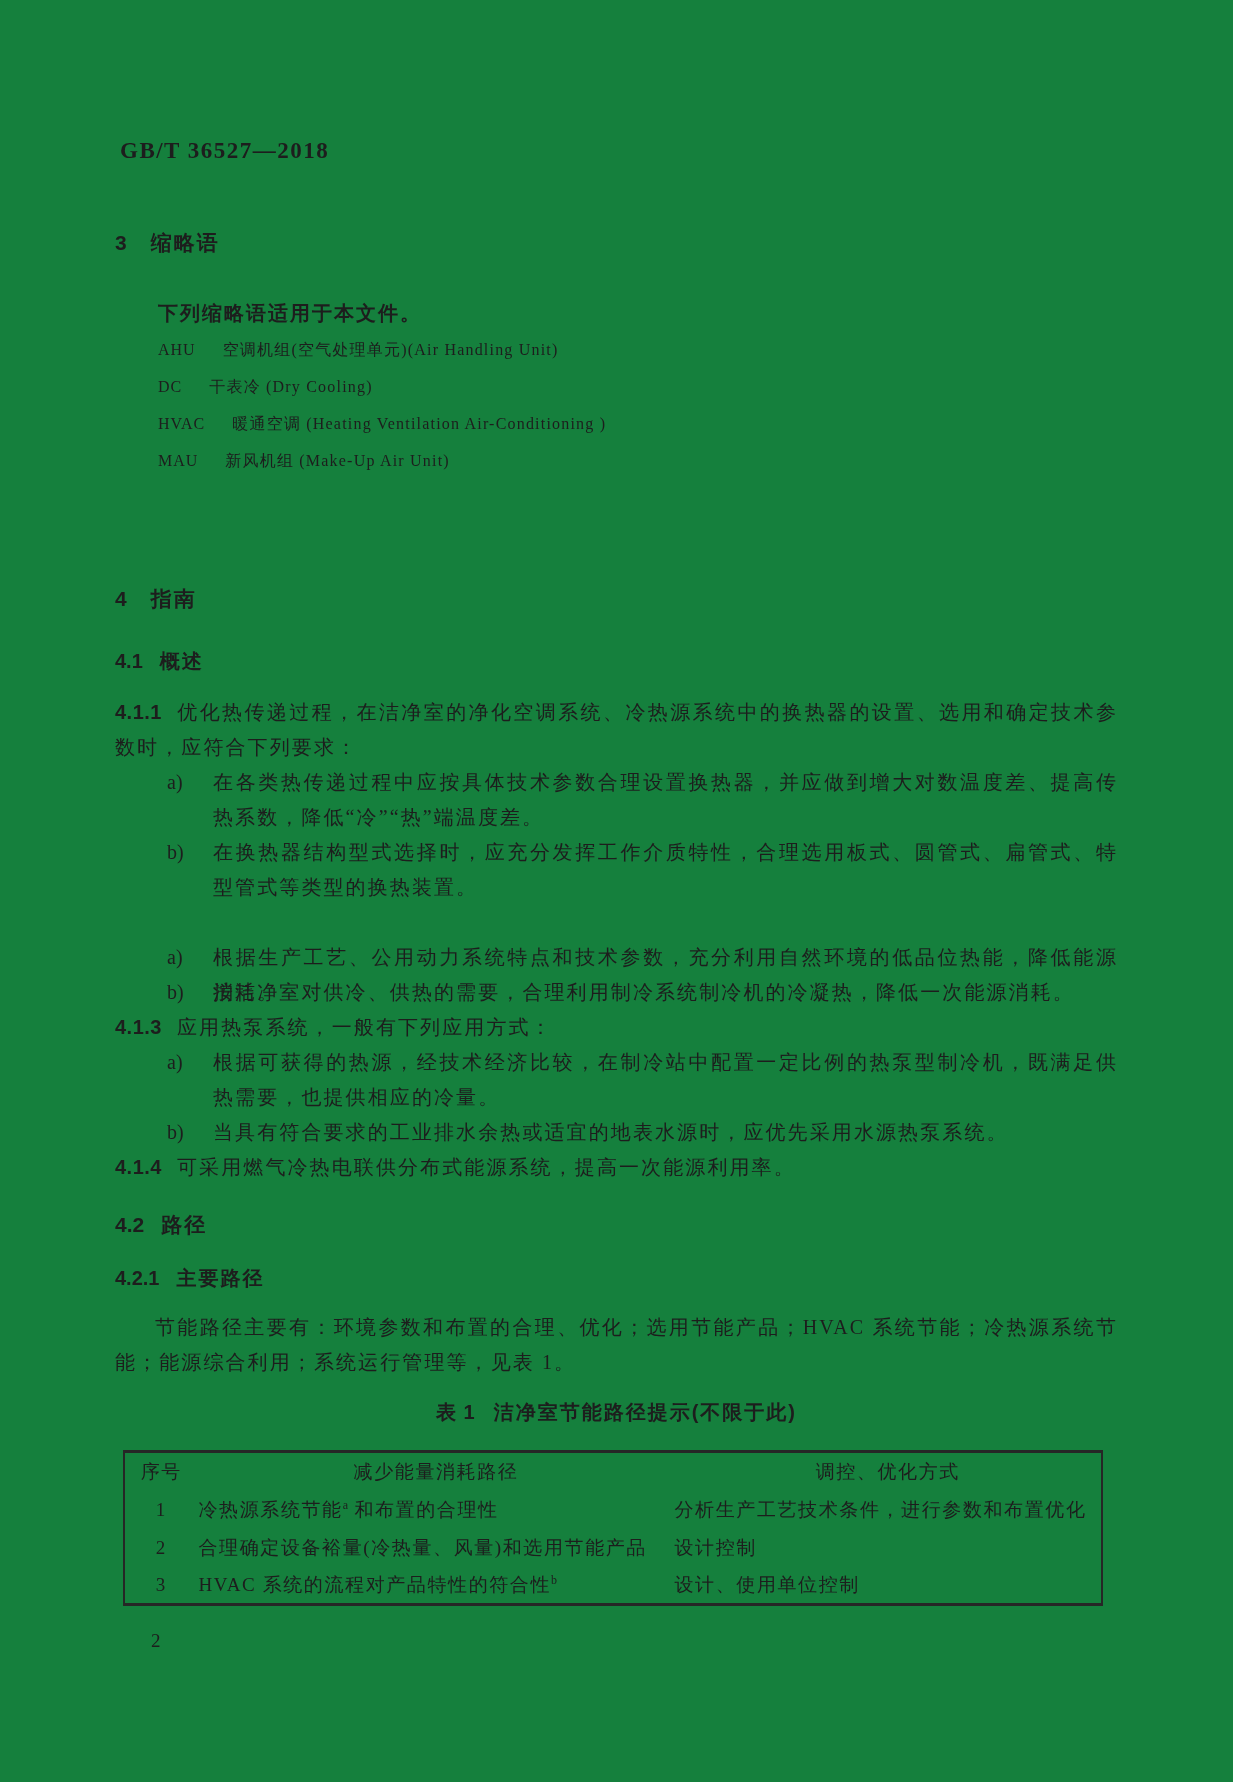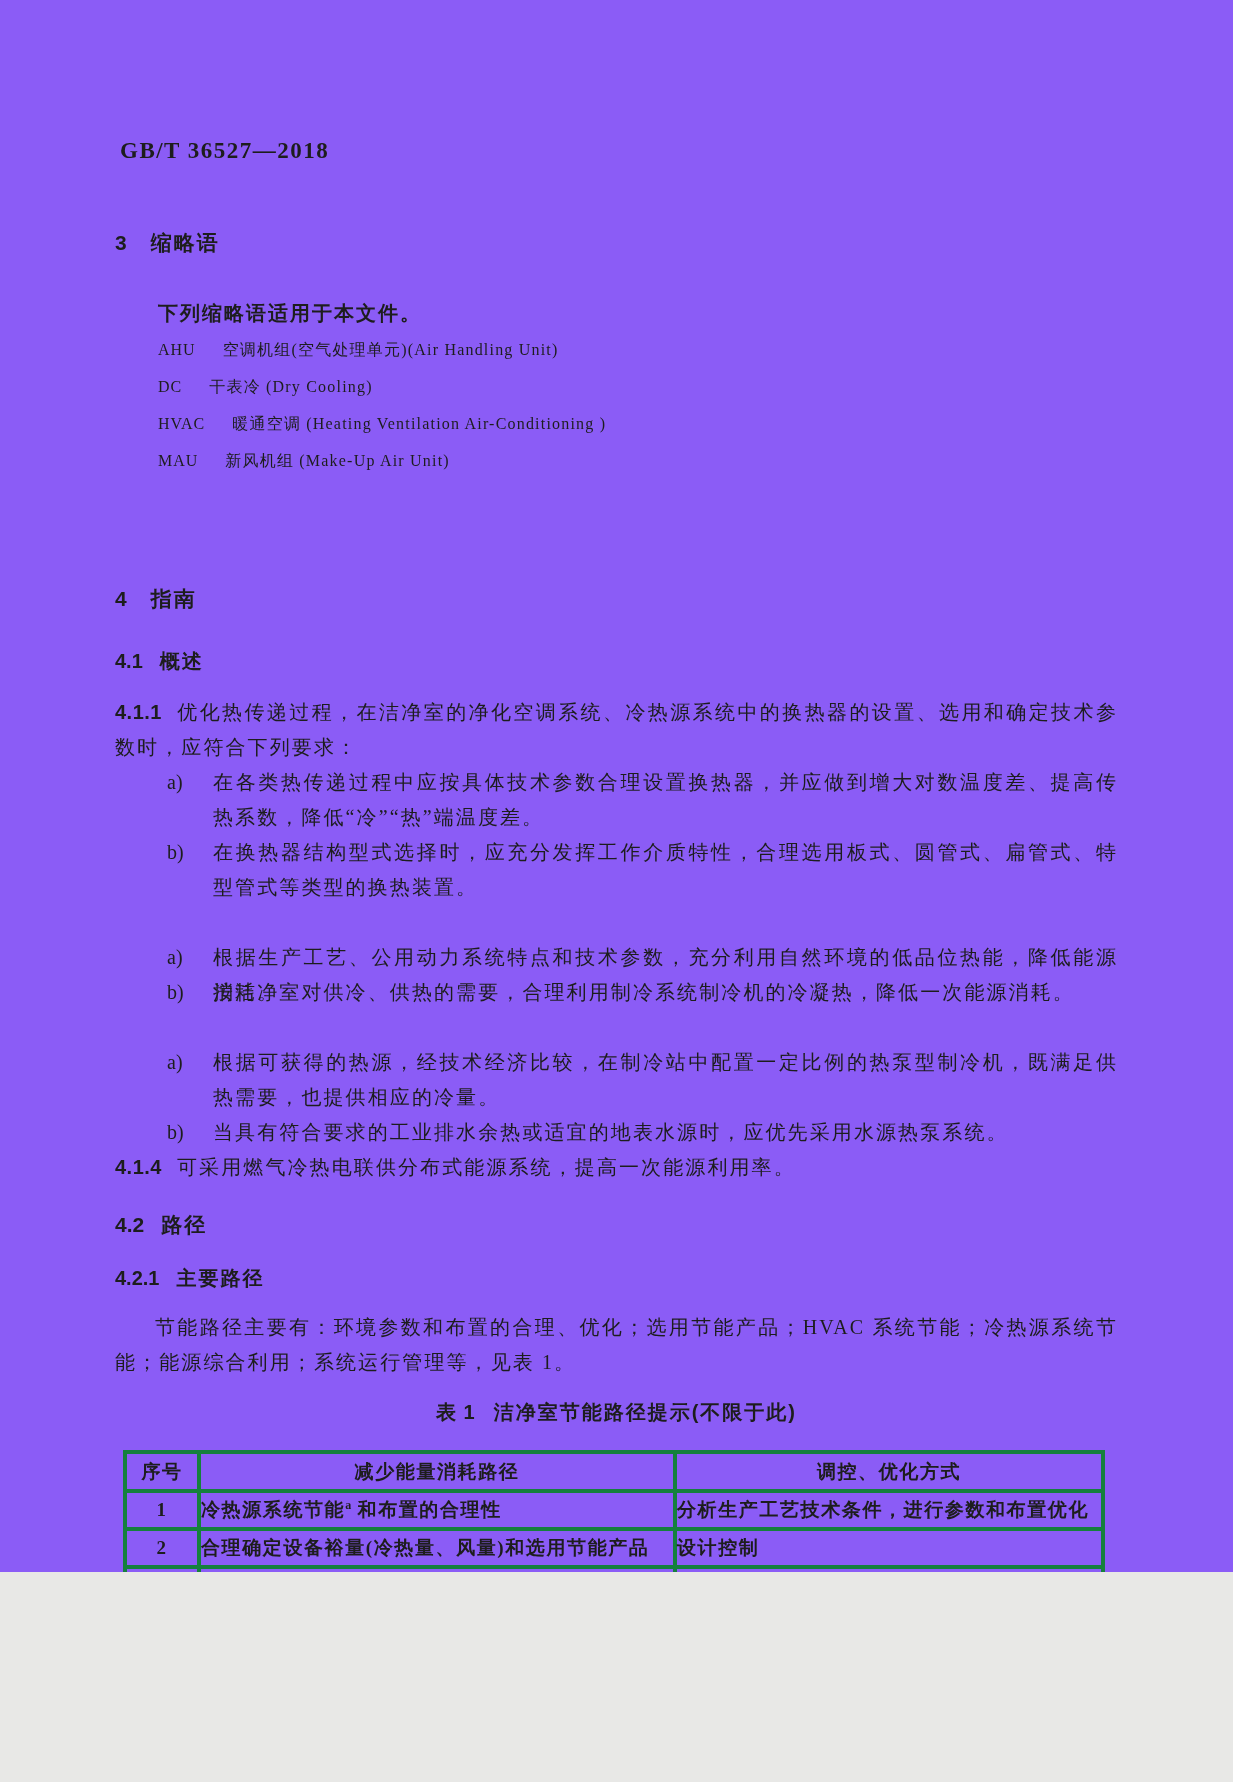--- a/index.html
+++ b/index.html
@@ -3,22 +3,22 @@
 <meta charset="utf-8">
 <style>
   html,body{margin:0;padding:0;}
   body{
     width:1233px;height:1782px;
     background:#e8e8e6;
     font-family:"Liberation Serif","DejaVu Serif",serif;
   }
   .page{
     position:relative;
-    width:1233px;height:1572px;
-    background:#8b5cf6;
+    width:1233px;height:1782px;
+    background:#15803d;
     color:#1d1d1d;
     overflow:hidden;
   }
   
   .doc-number{
     position:absolute;left:120px;top:138px;
     font-size:23px;font-weight:bold;letter-spacing:1.5px;
     font-family:"Liberation Serif","DejaVu Serif",serif;
   }
   
@@ -73,23 +73,23 @@
   .tbl-caption .cap-label{margin-right:18px;letter-spacing:1px;}
   table.t1{
     position:absolute;left:123px;top:1450px;width:978px;
     border-collapse:collapse;table-layout:fixed;
     border:2px solid #262626;
     border-top:3px solid #262626;
     border-bottom:3px solid #262626;
     font-size:19px;
   }
   table.t1 th, table.t1 td{
-    border:4px solid #15803d;
+    border:1px solid #15803d;
     letter-spacing:1.6px;
-    font-weight:bold;
+    font-weight:normal;
     padding:0;
   }
   table.t1 thead tr{height:39px;}
   table.t1 tbody tr{height:38px;}
   .col-no{width:74px;}
   .col-path{width:476px;}
   .col-method{width:428px;}
   table.t1 th{text-align:center;}
   td.c-center{text-align:center;}
   td.c-left{text-align:left;padding-left:15px;padding-right:8px;}
@@ -158,20 +158,23 @@
       <span class="li-text">根据生产工艺、公用动力系统特点和技术参数，充分利用自然环境的低品位热能，降低能源消耗。</span>
     </div>
   </div>
   <div class="clause-block" style="top:975px;">
     <div class="li">
       <span class="li-label">b)</span>
       <span class="li-text">按洁净室对供冷、供热的需要，合理利用制冷系统制冷机的冷凝热，降低一次能源消耗。</span>
     </div>
   </div>
 
+  <div class="clause-block" style="top:1010px;">
+    <p><span class="cnum">4.1.3</span><span>应用热泵系统，一般有下列应用方式：</span></p>
+  </div>
   <div class="clause-block" style="top:1045px;">
     <div class="li">
       <span class="li-label">a)</span>
       <span class="li-text">根据可获得的热源，经技术经济比较，在制冷站中配置一定比例的热泵型制冷机，既满足供热需要，也提供相应的冷量。</span>
     </div>
   </div>
   <div class="clause-block" style="top:1115px;">
     <div class="li">
       <span class="li-label">b)</span>
       <span class="li-text">当具有符合要求的工业排水余热或适宜的地表水源时，应优先采用水源热泵系统。</span>

